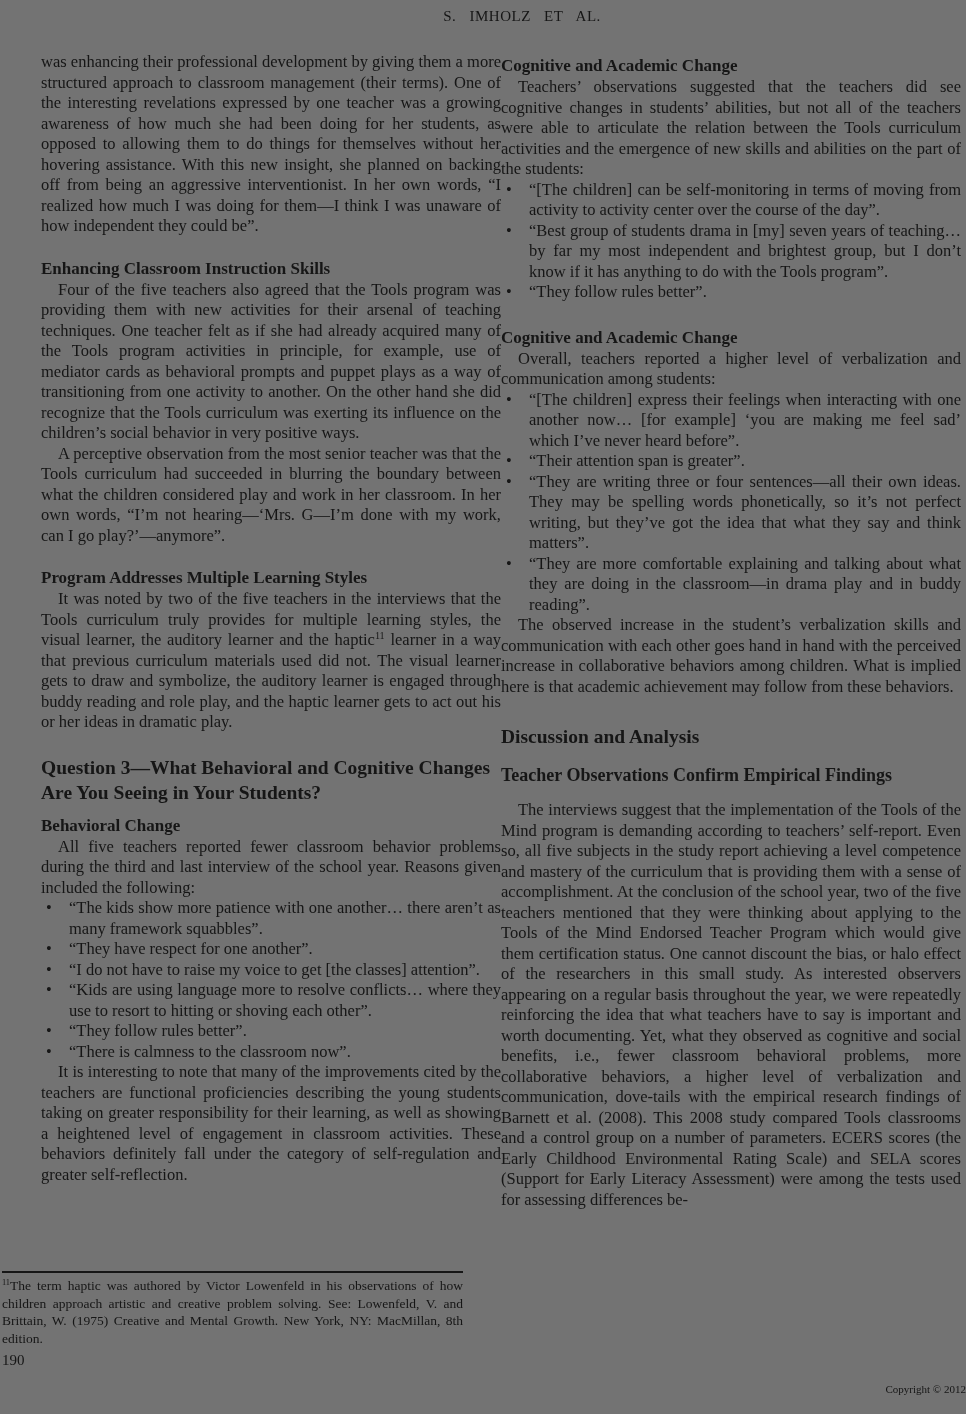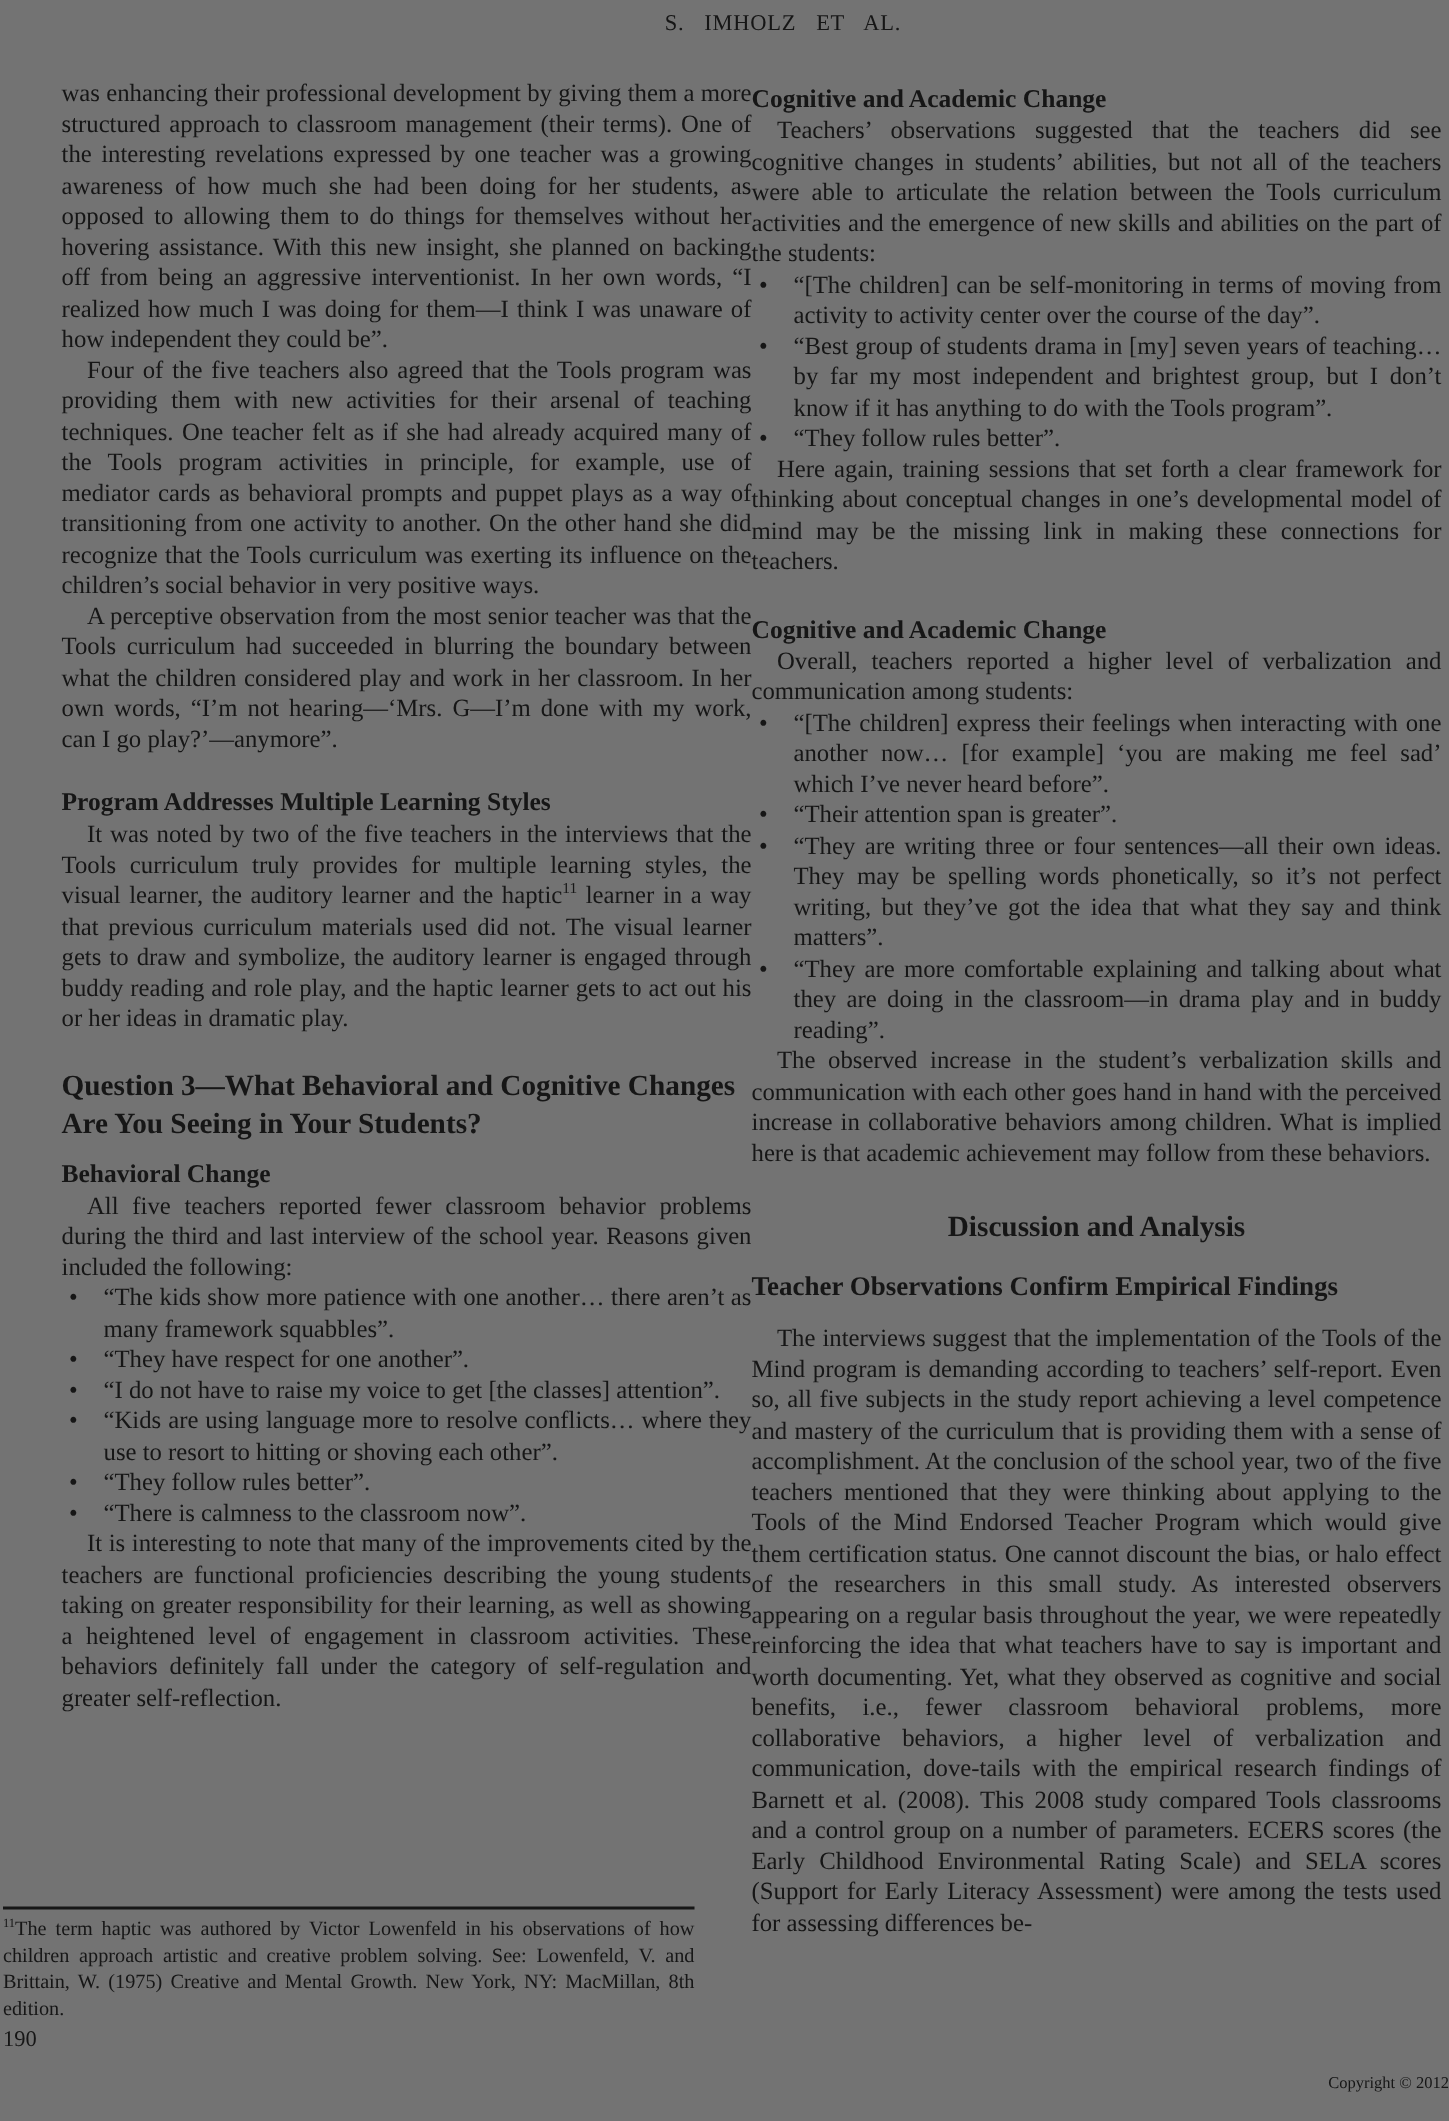--- a/index.html
+++ b/index.html
@@ -52,21 +52,21 @@
     font-size: 19.5px;
     line-height: 25px;
     margin: 22px 0 9px 0;
     text-align: left;
   }
   .center-heading {
     font-weight: bold;
     font-size: 19.5px;
     line-height: 25px;
     margin: 27px 0 0 0;
-    text-align: center;
+    text-align: left;
   }
   .subsection-heading {
     font-weight: bold;
     font-size: 18px;
     line-height: 23px;
     margin: 15px 0 13px 0;
     text-align: left;
   }
 
   .bullet-row { display: flex; }
@@ -114,20 +114,21 @@
 
 <div class="page">
 
   <div class="running-head">S. IMHOLZ   ET   AL.</div>
 
   <div class="columns">
 
     <div class="col">
       <p>was enhancing their professional development by giving them a more structured approach to classroom management (their terms). One of the interesting revelations expressed by one teacher was a growing awareness of how much she had been doing for her students, as opposed to allowing them to do things for themselves without her hovering assistance. With this new insight, she planned on backing off from being an aggressive interventionist. In her own words, “I realized how much I was doing for them—I think I was unaware of how independent they could be”.</p>
 
+      <h3 class="subhead">Enhancing Classroom Instruction Skills</h3>
       <p class="indent">Four of the five teachers also agreed that the Tools program was providing them with new activities for their arsenal of teaching techniques. One teacher felt as if she had already acquired many of the Tools program activities in principle, for example, use of mediator cards as behavioral prompts and puppet plays as a way of transitioning from one activity to another. On the other hand she did recognize that the Tools curriculum was exerting its influence on the children’s social behavior in very positive ways.</p>
       <p class="indent">A perceptive observation from the most senior teacher was that the Tools curriculum had succeeded in blurring the boundary between what the children considered play and work in her classroom. In her own words, “I’m not hearing—‘Mrs. G—I’m done with my work, can I go play?’—anymore”.</p>
 
       <h3 class="subhead">Program Addresses Multiple Learning Styles</h3>
       <p class="indent"><span>It was noted by two of the five teachers in the interviews that the Tools curriculum truly provides for multiple learning styles, the visual learner, the auditory learner and the haptic</span><sup class="sup">11</sup><span> learner in a way that previous curriculum materials used did not. The visual learner gets to draw and symbolize, the auditory learner is engaged through buddy reading and role play, and the haptic learner gets to act out his or her ideas in dramatic play.</span></p>
 
       <h2 class="question-heading">Question 3—What Behavioral and Cognitive Changes Are You Seeing in Your Students?</h2>
 
       <h3 class="subhead tight">Behavioral Change</h3>
       <p class="indent">All five teachers reported fewer classroom behavior problems during the third and last interview of the school year. Reasons given included the following:</p>
@@ -170,21 +171,20 @@
         </div>
       <div class="bullet-row">
           <span class="bullet-marker">•</span>
           <span class="bullet-text">“Best group of students drama in [my] seven years of teaching… by far my most independent and brightest group, but I don’t know if it has anything to do with the Tools program”.</span>
         </div>
       <div class="bullet-row">
           <span class="bullet-marker">•</span>
           <span class="bullet-text">“They follow rules better”.</span>
         </div>
 
-      <p class="indent">Here again, training sessions that set forth a clear framework for thinking about conceptual changes in one’s developmental model of mind may be the missing link in making these connections for teachers.</p>
 
       <h3 class="subhead roomy">Cognitive and Academic Change</h3>
       <p class="indent">Overall, teachers reported a higher level of verbalization and communication among students:</p>
 
       <div class="bullet-row">
           <span class="bullet-marker">•</span>
           <span class="bullet-text">“[The children] express their feelings when interacting with one another now… [for example] ‘you are making me feel sad’ which I’ve never heard before”.</span>
         </div>
       <div class="bullet-row">
           <span class="bullet-marker">•</span>

